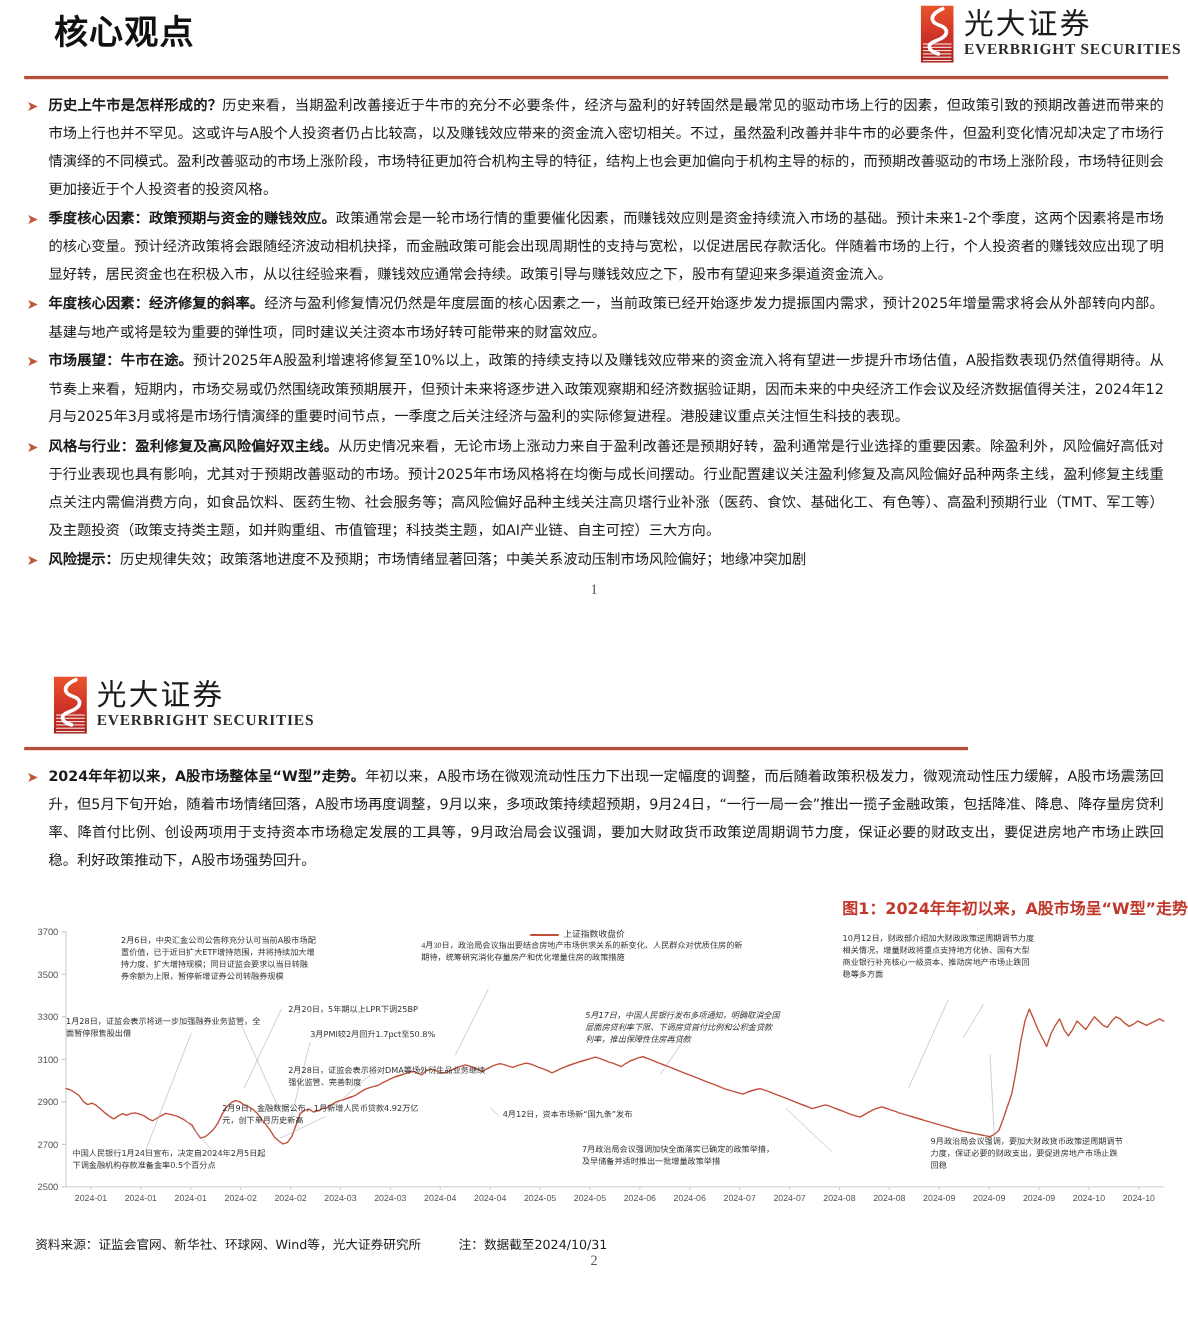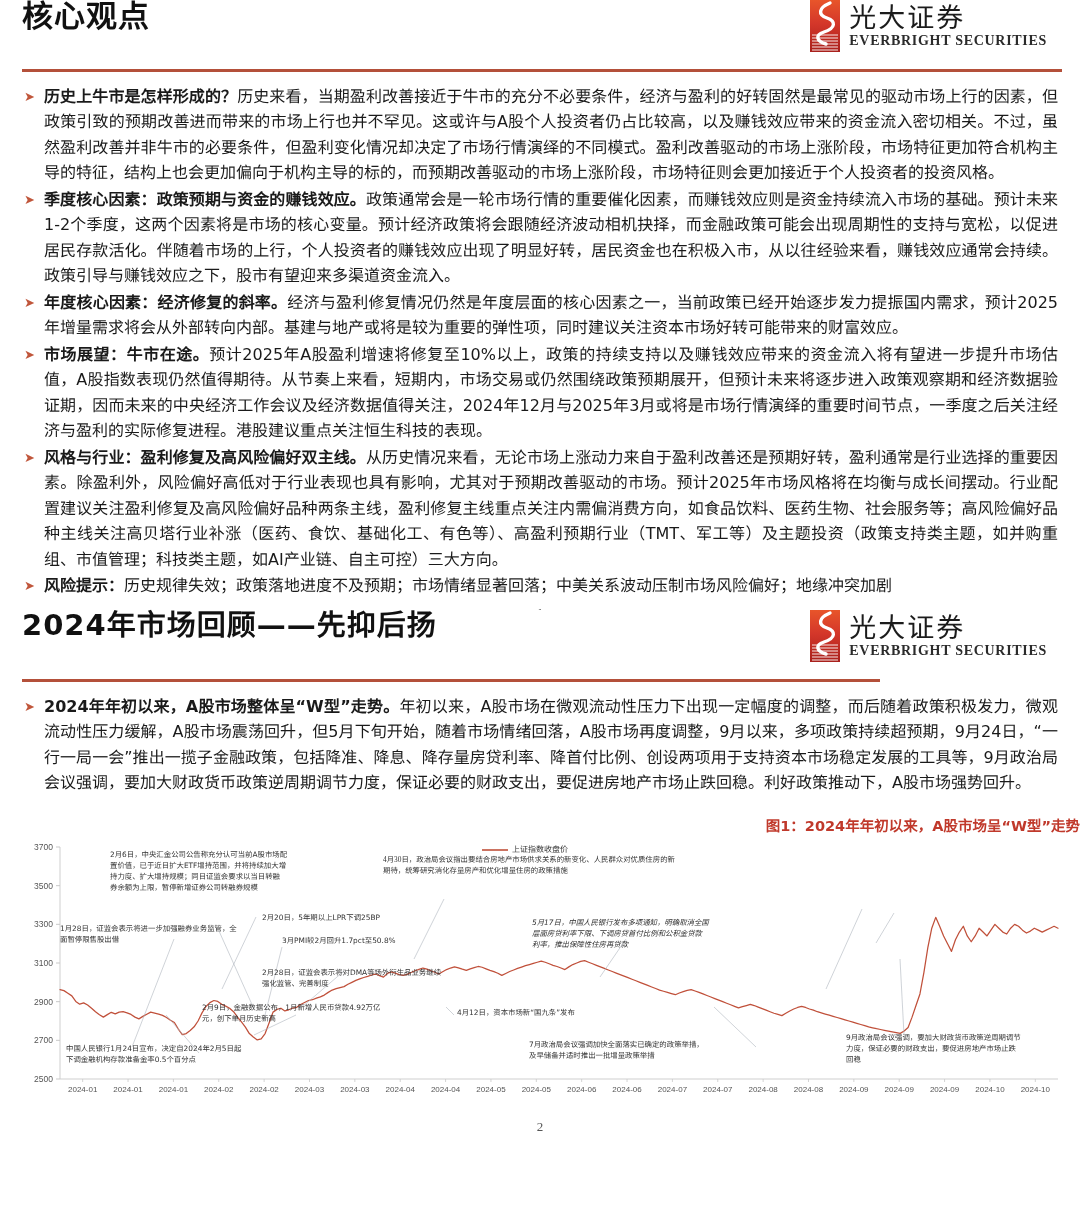--- a/index.html
+++ b/index.html
@@ -22,24 +22,25 @@
     box-sizing: border-box;
     background: #ffffff;
   }
   #slide-1 { height: 610px; }
   #slide-2 { height: 610px; }
 
   
   .slide-header {
     position: relative;
     height: 62px;
-    padding: 0 33px 0 22px;
+    padding: 0 6px 0 22px;
     display: flex;
-    align-items: flex-start;
+    align-items: center;
     justify-content: space-between;
+    margin-left: 27px;
   }
   .slide-title {
     font-size: 31px;
     font-weight: bold;
     letter-spacing: 1px;
     color: #111111;
     line-height: 1.05;
     padding-bottom: 2px;
     font-family: "DejaVu Sans", "Liberation Sans", sans-serif;
   }
@@ -93,21 +94,21 @@
     flex: 0 0 auto;
     width: 20px;
     color: #c0563b;
     font-size: 13px;
     line-height: 25.5px;
     text-align: left;
     padding-left: 2px;
   }
   .bullet-body {
     flex: 1 1 auto;
-    font-size: 16px;
+    font-size: 13px;
     line-height: 25.5px;
     text-align: justify;
     text-justify: inter-ideograph;
     color: #1a1a1a;
     font-family: "DejaVu Sans", "Liberation Sans", sans-serif;
   }
   .bullet-body b { font-weight: bold; }
 
   .page-number {
     text-align: center;
@@ -229,21 +230,20 @@
     </div>
 
   </div>
 
   <div class="page-number">1</div>
 </section>
 
 <section class="slide" id="slide-2">
 
   <div class="slide-header">
-    <div class="slide-title">2024年市场回顾——先抑后扬</div>
 
     <div class="logo-wrap">
       <div class="logo-mark">
         <svg width="30" height="52" viewBox="0 0 30 52" aria-hidden="true">
           <rect x="0" y="0" width="30" height="52" fill="url(#lgrad)"></rect>
           <path d="M20 3 C8 8, 8 15, 17 18 C26 21, 26 28, 14 32 C5 35, 6 41, 16 44" fill="none" stroke="#ffffff" stroke-width="3.4" stroke-linecap="round"></path>
           <g stroke="#ffffff" stroke-width="1.05" opacity="0.85">
             <line x1="2" y1="35" x2="28" y2="35"></line>
             <line x1="2" y1="38" x2="28" y2="38"></line>
             <line x1="2" y1="41" x2="28" y2="41"></line>
@@ -366,22 +366,30 @@
     <div class="anno" style="left:52px;  top:204px; width:250px;">中国人民银行1月24日宣布，决定自2024年2月5日起
 下调金融机构存款准备金率0.5个百分点</div>
     <div class="anno" style="left:369px; top:15px;  width:330px;font-family:Liberation Serif, serif;">4月30日，政治局会议指出要结合房地产市场供求关系的新变化、人民群众对优质住房的新
 期待，统筹研究消化存量房产和优化增量住房的政策措施</div>
     <div class="anno" style="left:518px; top:78px;  width:215px;font-style:italic;">5月17日，中国人民银行发布多项通知，明确取消全国
 层面房贷利率下限、下调房贷首付比例和公积金贷款
 利率，推出保障性住房再贷款</div>
     <div class="anno" style="left:443px; top:168px; width:200px;">4月12日，资本市场新“国九条”发布</div>
     <div class="anno" style="left:515px; top:200px; width:250px;">7月政治局会议强调加快全面落实已确定的政策举措，
 及早储备并适时推出一批增量政策举措</div>
+    <div class="anno" style="left:752px; top:8px;   width:230px;">10月12日，财政部介绍加大财政政策逆周期调节力度
+相关情况，增量财政将重点支持地方化债、国有大型
+商业银行补充核心一级资本、推动房地产市场止跌回
+稳等多方面</div>
     <div class="anno" style="left:832px; top:193px; width:220px;">9月政治局会议强调，要加大财政货币政策逆周期调节
 力度，保证必要的财政支出，要促进房地产市场止跌
 回稳</div>
 
     <div class="legend-label" style="left:498px; top:4px;">上证指数收盘价</div>
   </div>
 
+  <div class="chart-footer">
+    <span>资料来源：证监会官网、新华社、环球网、Wind等，光大证券研究所</span>
+    <span>注：数据截至2024/10/31</span>
+  </div>
 
   <div class="page-number">2</div>
 </section>
 
 </body></html>

